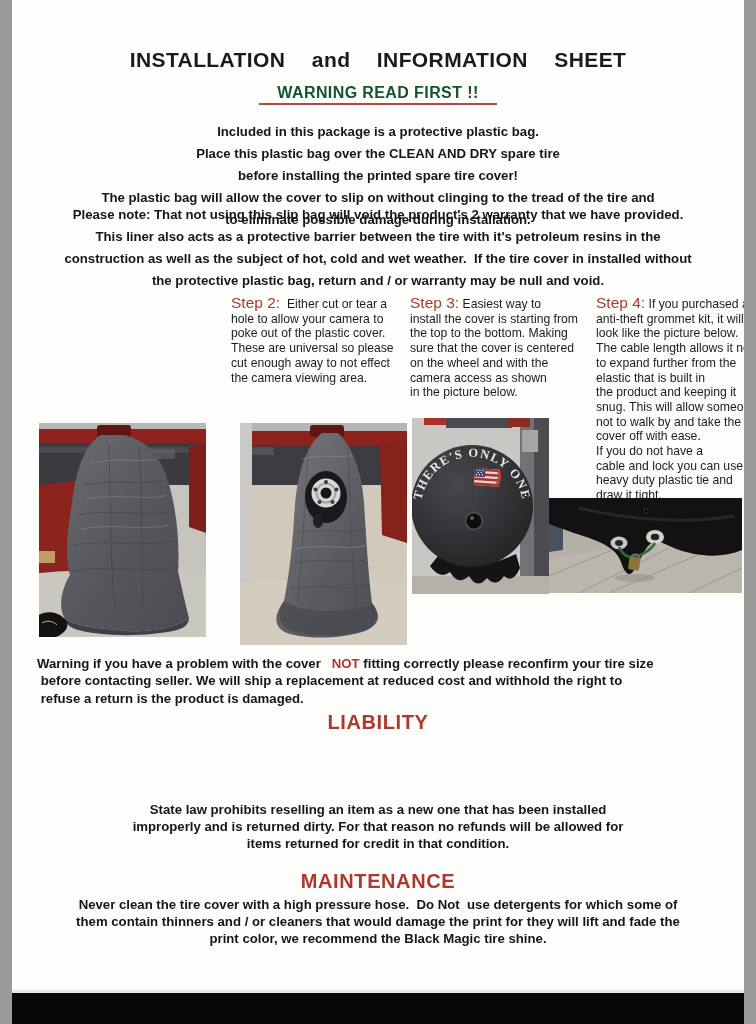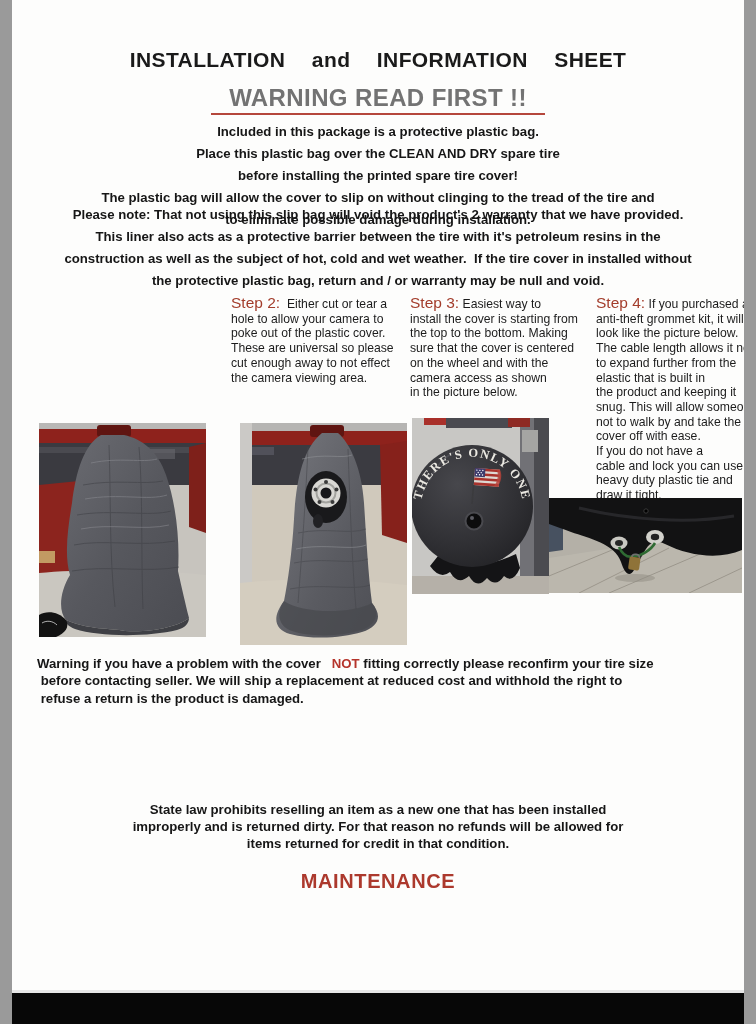--- a/index.html
+++ b/index.html
@@ -9,21 +9,21 @@
     font-family:"Liberation Sans",sans-serif;color:#161616;
   }
   .abs{position:absolute;}
   .pre{white-space:pre;}
   .title{
     top:48px;left:0;right:0;text-align:center;
     font-size:21px;font-weight:bold;letter-spacing:.4px;word-spacing:7px;color:#1a1a1a;
   }
   .warn-head-wrap{top:84px;left:0;right:0;text-align:center;}
   .warn-head{
-    display:inline-block;font-size:24px;font-weight:bold;color:#737373;
+    display:inline-block;font-size:16px;font-weight:bold;color:#14532d;
     letter-spacing:.4px;padding:0 18px 1px;border-bottom:2px solid #b5473c;
   }
   .para{font-weight:bold;font-size:13.2px;line-height:22px;text-align:center;left:0;right:0;}
   .p1{top:121px;}
   .p2{top:204px;}
   .step{top:296px;font-size:12.2px;line-height:14.7px;color:#1c1c1c;}
   .step .lbl{font-size:15.5px;color:#a33d2c;}
   .s1{left:24px;width:186px;}
   .s2{left:219px;width:182px;}
   .s3{left:398px;width:180px;}
@@ -255,22 +255,26 @@
     <g transform="rotate(8 85 64)">
       <path d="M82 60 C82 55 90 55 90 60" stroke="#6f6f6f" stroke-width="1.8" fill="none"></path>
       <rect x="80" y="59" width="11" height="13" rx="2" fill="#8f7339"></rect>
     </g>
   </svg>
 
   <div class="abs fitwarn"><span class="pre">Warning if you have a problem with the cover   </span><span class="not pre">NOT</span><span class="pre"> fitting correctly please reconfirm your tire size
  before contacting seller. We will ship a replacement at reduced cost and withhold the right to
  refuse a return is the product is damaged.</span></div>
 
+  <div class="abs h-red liab-h">LIABILITY</div>
   <div class="abs para law-p pre">State law prohibits reselling an item as a new one that has been installed
 improperly and is returned dirty. For that reason no refunds will be allowed for
 items returned for credit in that condition.</div>
 
   <div class="abs h-red maint-h">MAINTENANCE</div>
+  <div class="abs para maint-p pre">Never clean the tire cover with a high pressure hose.  Do Not  use detergents for which some of
+them contain thinners and / or cleaners that would damage the print for they will lift and fade the
+print color, we recommend the Black Magic tire shine.</div>
 
   <div class="abs footer-line"></div>
   <div class="abs footer-bar"></div>
 
 </div>
 
 </body></html>

